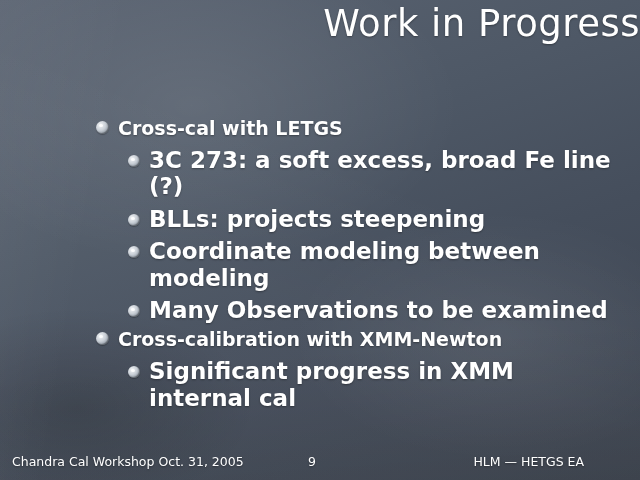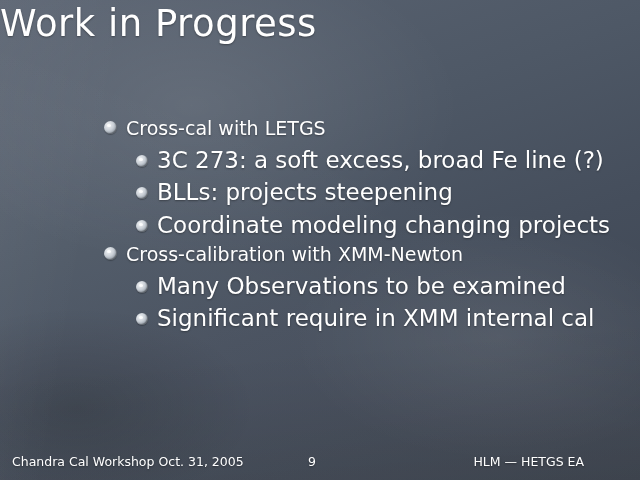--- a/index.html
+++ b/index.html
@@ -32,32 +32,33 @@
       linear-gradient(100deg, rgba(255,255,255,0.045) 0%, rgba(255,255,255,0) 18%),
       linear-gradient(20deg, rgba(255,255,255,0.035) 40%, rgba(255,255,255,0) 62%),
       linear-gradient(355deg, rgba(0,0,0,0.10) 0%, rgba(0,0,0,0) 30%);
     pointer-events: none;
   }
   .title {
     position: absolute;
     top: 2px;
     left: 0;
     width: 640px;
-    text-align: left;
+    text-align: right;
     color: #ffffff;
     font-size: 37px;
     font-weight: normal;
     letter-spacing: 0.5px;
     text-shadow: 0 1px 2px rgba(0,0,0,0.35);
   }
   .body {
     position: absolute;
-    left: 104px;
+    left: 96px;
     top: 118px;
     width: 520px;
+    font-weight: bold;
   }
   .bullet {
     display: flex;
     align-items: baseline;
     color: #ffffff;
     text-shadow: 0 1px 2px rgba(0,0,0,0.35);
     margin-bottom: 6px;
   }
   .bullet.lvl1 {
     font-size: 19px;
@@ -147,36 +148,36 @@
       <span class="btext">3C 273: a soft excess, broad Fe line (?)</span>
     </div>
 
     <div class="bullet lvl2">
       <span class="marker small"></span>
       <span class="btext">BLLs: projects steepening</span>
     </div>
 
     <div class="bullet lvl2">
       <span class="marker small"></span>
-      <span class="btext">Coordinate modeling changing projects</span>
+      <span class="btext">Coordinate modeling between modeling</span>
+    </div>
+
+    <div class="bullet lvl2">
+      <span class="marker small"></span>
+      <span class="btext">Many Observations to be examined</span>
     </div>
 
     <div class="bullet lvl1">
       <span class="marker"></span>
       <span class="btext">Cross-calibration with XMM-Newton</span>
     </div>
 
     <div class="bullet lvl2">
       <span class="marker small"></span>
-      <span class="btext">Many Observations to be examined</span>
-    </div>
-
-    <div class="bullet lvl2">
-      <span class="marker small"></span>
-      <span class="btext">Significant require in XMM internal cal</span>
+      <span class="btext">Significant progress in XMM internal cal</span>
     </div>
 
   </div>
 
   <div class="footer">
     <span class="footer-left">Chandra Cal Workshop Oct. 31, 2005</span>
     <span class="footer-center">9</span>
     <span class="footer-right">HLM — HETGS EA</span>
   </div>
 

